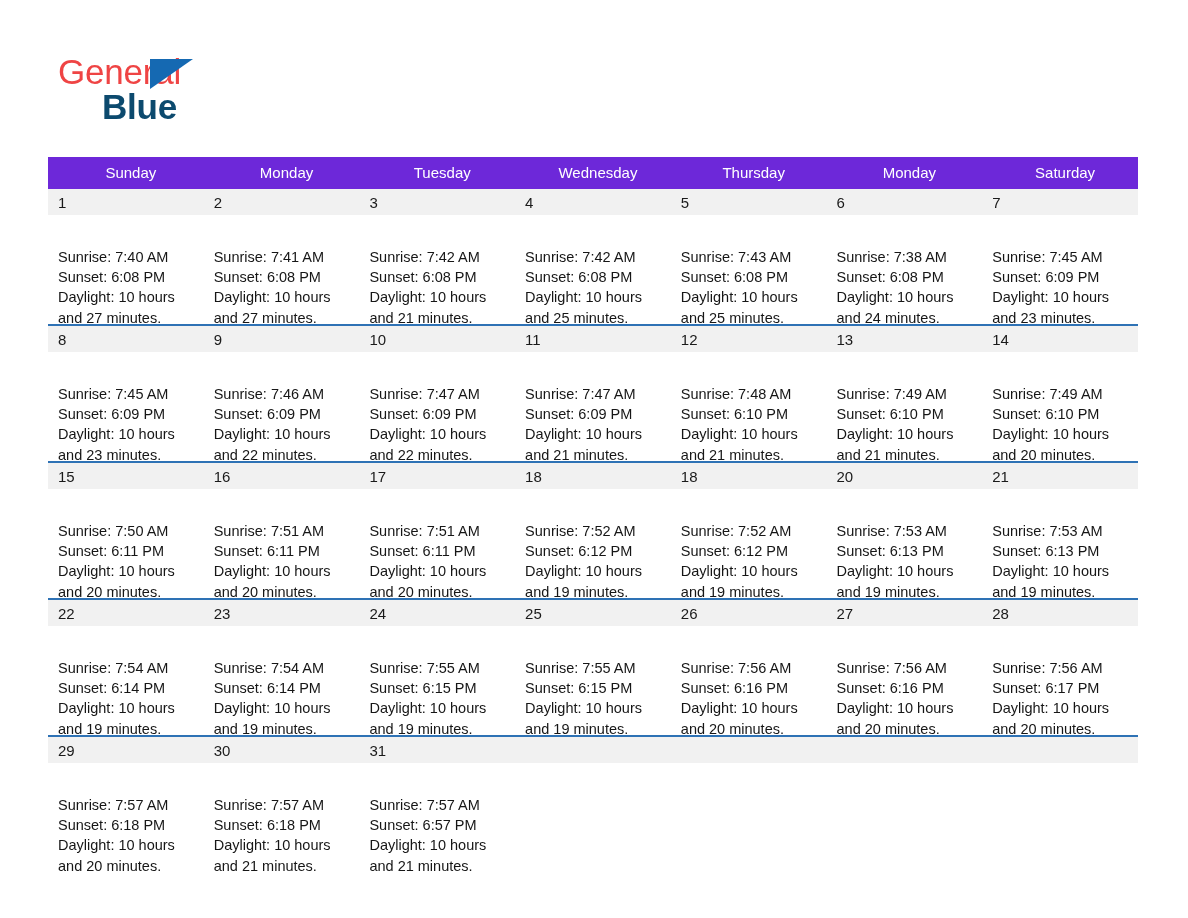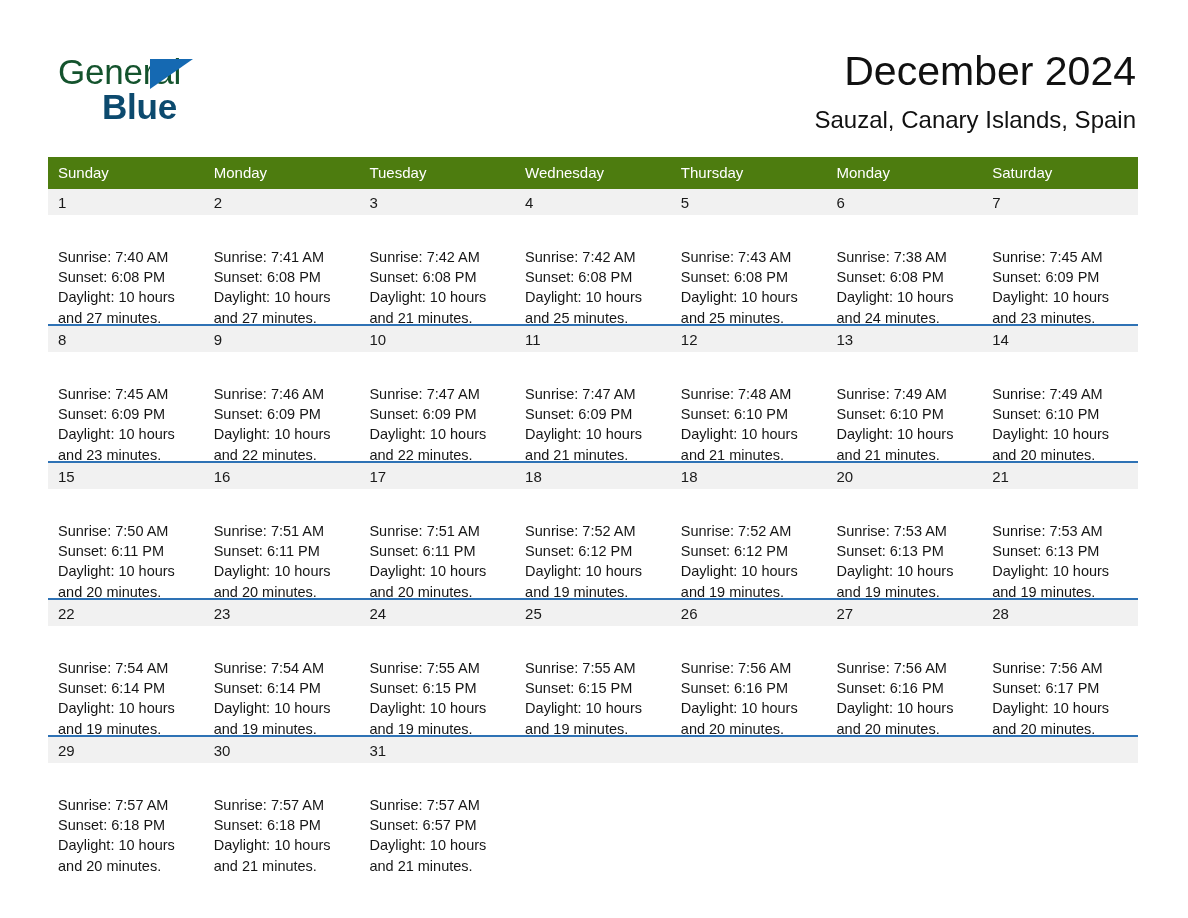--- a/index.html
+++ b/index.html
@@ -37,21 +37,21 @@
     top: 52px;
     width: 240px;
     height: 72px;
   }
   .logo-general {
     position: absolute;
     left: 0;
     top: 0;
     font-size: 35px;
     line-height: 40px;
-    color: #14532d;
+    color: #ef4444;
     letter-spacing: -0.2px;
     font-weight: 400;
   }
   .logo-tri {
     position: absolute;
     left: 92px;
     top: 7px;
     width: 0;
     height: 0;
     border-left: 43px solid #1569b2;
@@ -95,25 +95,25 @@
   .calendar {
     position: absolute;
     left: 48px;
     top: 157px;
     width: 1090px;
     border-collapse: collapse;
     table-layout: fixed;
   }
 
   .calendar th {
-    background: #4d7c0f;
+    background: #6d28d9;
     color: #ffffff;
     font-size: 15px;
     font-weight: 400;
-    text-align: left;
+    text-align: center;
     padding: 7px 0 8px 10px;
     height: 18px;
     box-sizing: border-box;
     border: none;
   }
 
   .calendar td {
     width: 155.7px;
     vertical-align: top;
     padding: 0;
@@ -161,24 +161,20 @@
 <div class="page">
 
   <div class="header">
 
     <div class="logo">
       <span class="logo-general">General</span>
       <span class="logo-tri"></span>
       <span class="logo-blue">Blue</span>
     </div>
 
-    <div class="title-block">
-      <div class="cal-title">December 2024</div>
-      <div class="cal-subtitle">Sauzal, Canary Islands, Spain</div>
-    </div>
 
   </div>
 
   <table class="calendar">
     <thead>
       <tr>
         <th>Sunday</th>
         <th>Monday</th>
         <th>Tuesday</th>
         <th>Wednesday</th>

